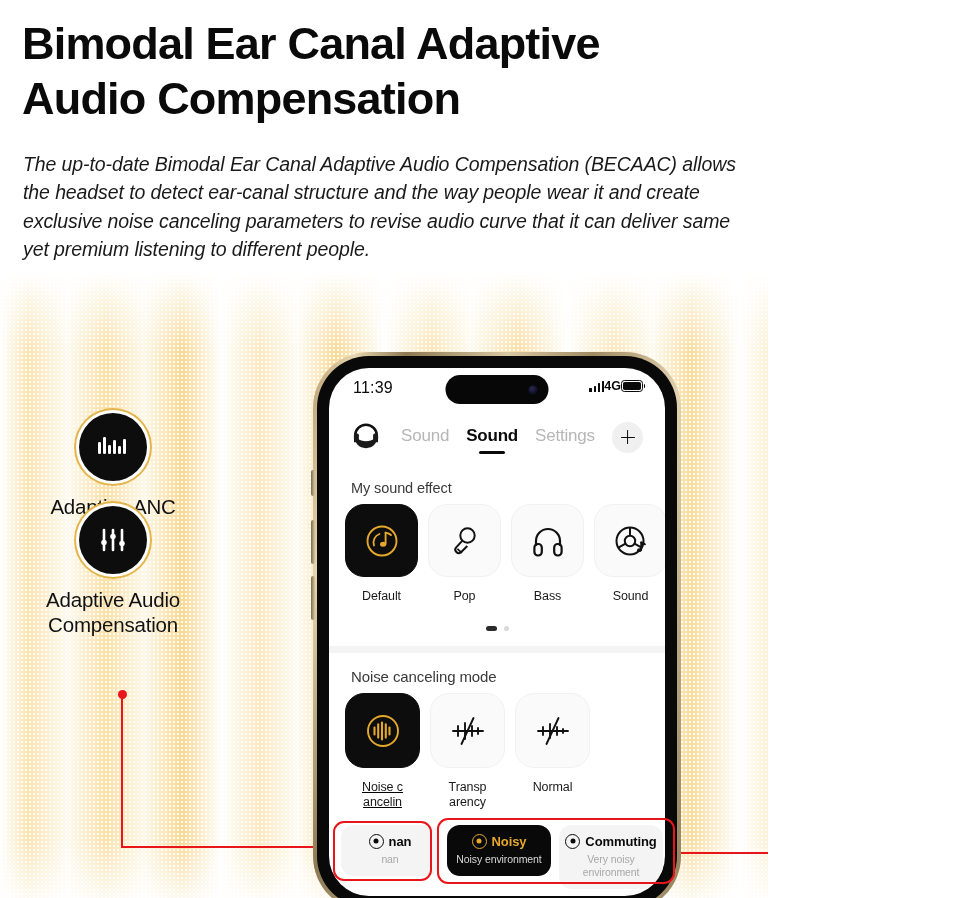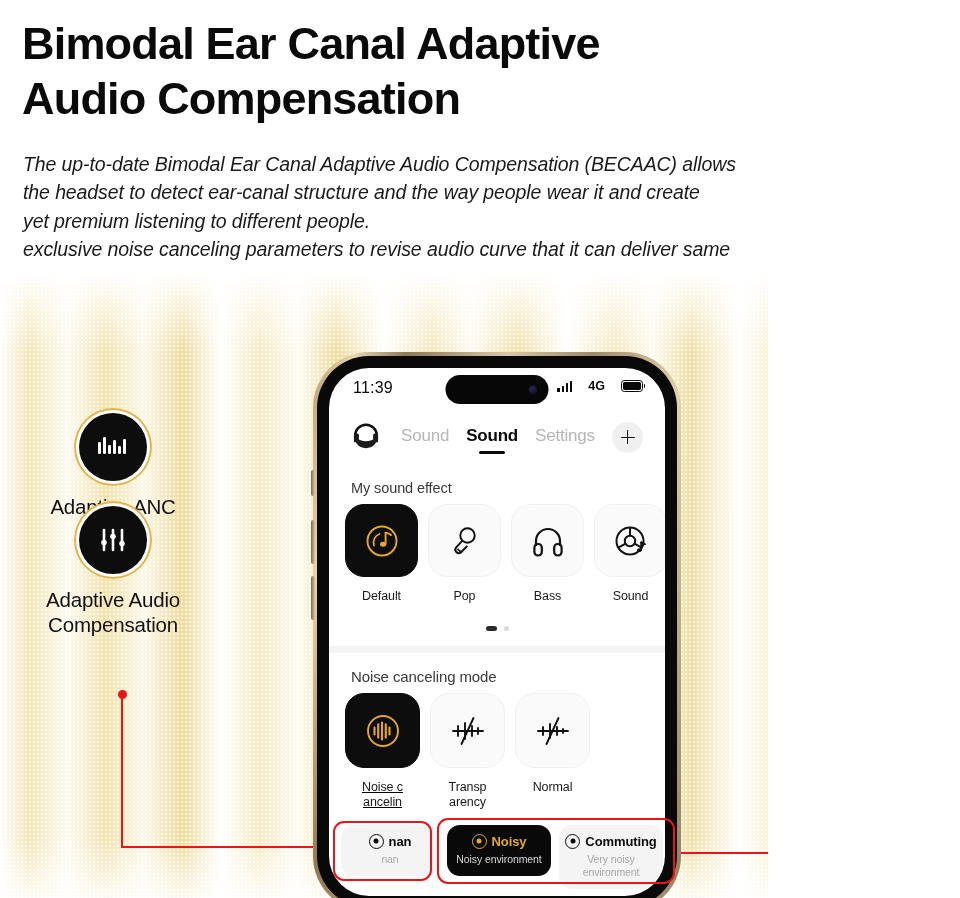--- a/index.html
+++ b/index.html
@@ -129,21 +129,21 @@
   .island{
     position:absolute;left:50%;transform:translateX(-50%);top:7px;
     width:103px;height:29px;border-radius:16px;background:#070707;
   }
   .island .cam{
     position:absolute;right:11px;top:50%;transform:translateY(-50%);
     width:9px;height:9px;border-radius:50%;
     background:radial-gradient(circle at 40% 35%,#2a2a55 0%,#12122a 55%,#060610 100%);
   }
   .sb-right{
-    position:absolute;right:22px;top:11px;display:flex;align-items:center;gap:16px;
+    position:absolute;right:22px;top:11px;display:flex;align-items:center;gap:0;
   }
   .bars{display:flex;align-items:flex-end;gap:1.5px;height:11px;}
   .bars i{display:block;width:2.6px;background:#0a0a0a;border-radius:0.6px;}
   .bars i:nth-child(1){height:4px;}
   .bars i:nth-child(2){height:6px;}
   .bars i:nth-child(3){height:8.5px;}
   .bars i:nth-child(4){height:11px;}
   .net{font-size:12.5px;font-weight:700;color:#0a0a0a;letter-spacing:0;}
   .batt{
     width:22px;height:11.5px;border:1.6px solid #0a0a0a;border-radius:3.4px;
@@ -256,22 +256,22 @@
   <div class="bg-fade-bottom"></div>
 
   <div class="headline">
     <span class="l1">Bimodal Ear Canal Adaptive</span>
     <span class="l2">Audio Compensation</span>
   </div>
 
   <div class="body-copy">
     <span>The up-to-date Bimodal Ear Canal Adaptive Audio Compensation (BECAAC) allows</span>
     <span>the headset to detect ear-canal structure and the way people wear it and create</span>
+    <span>exclusive noise canceling parameters to revise audio curve that it can deliver same</span>
     <span>yet premium listening to different people.</span>
-    <span>exclusive noise canceling parameters to revise audio curve that it can deliver same</span>
   </div>
 
   <div class="callout" id="callout-anc">
     <div class="badge">
       <svg width="34" height="26" viewBox="0 0 34 26">
         <g fill="#ffffff">
           <rect x="2" y="8" width="3" height="12" rx="1.3"></rect>
           <rect x="7" y="3" width="3" height="17" rx="1.3"></rect>
           <rect x="12" y="11" width="3" height="9" rx="1.3"></rect>
           <rect x="17" y="6" width="3" height="14" rx="1.3"></rect>

